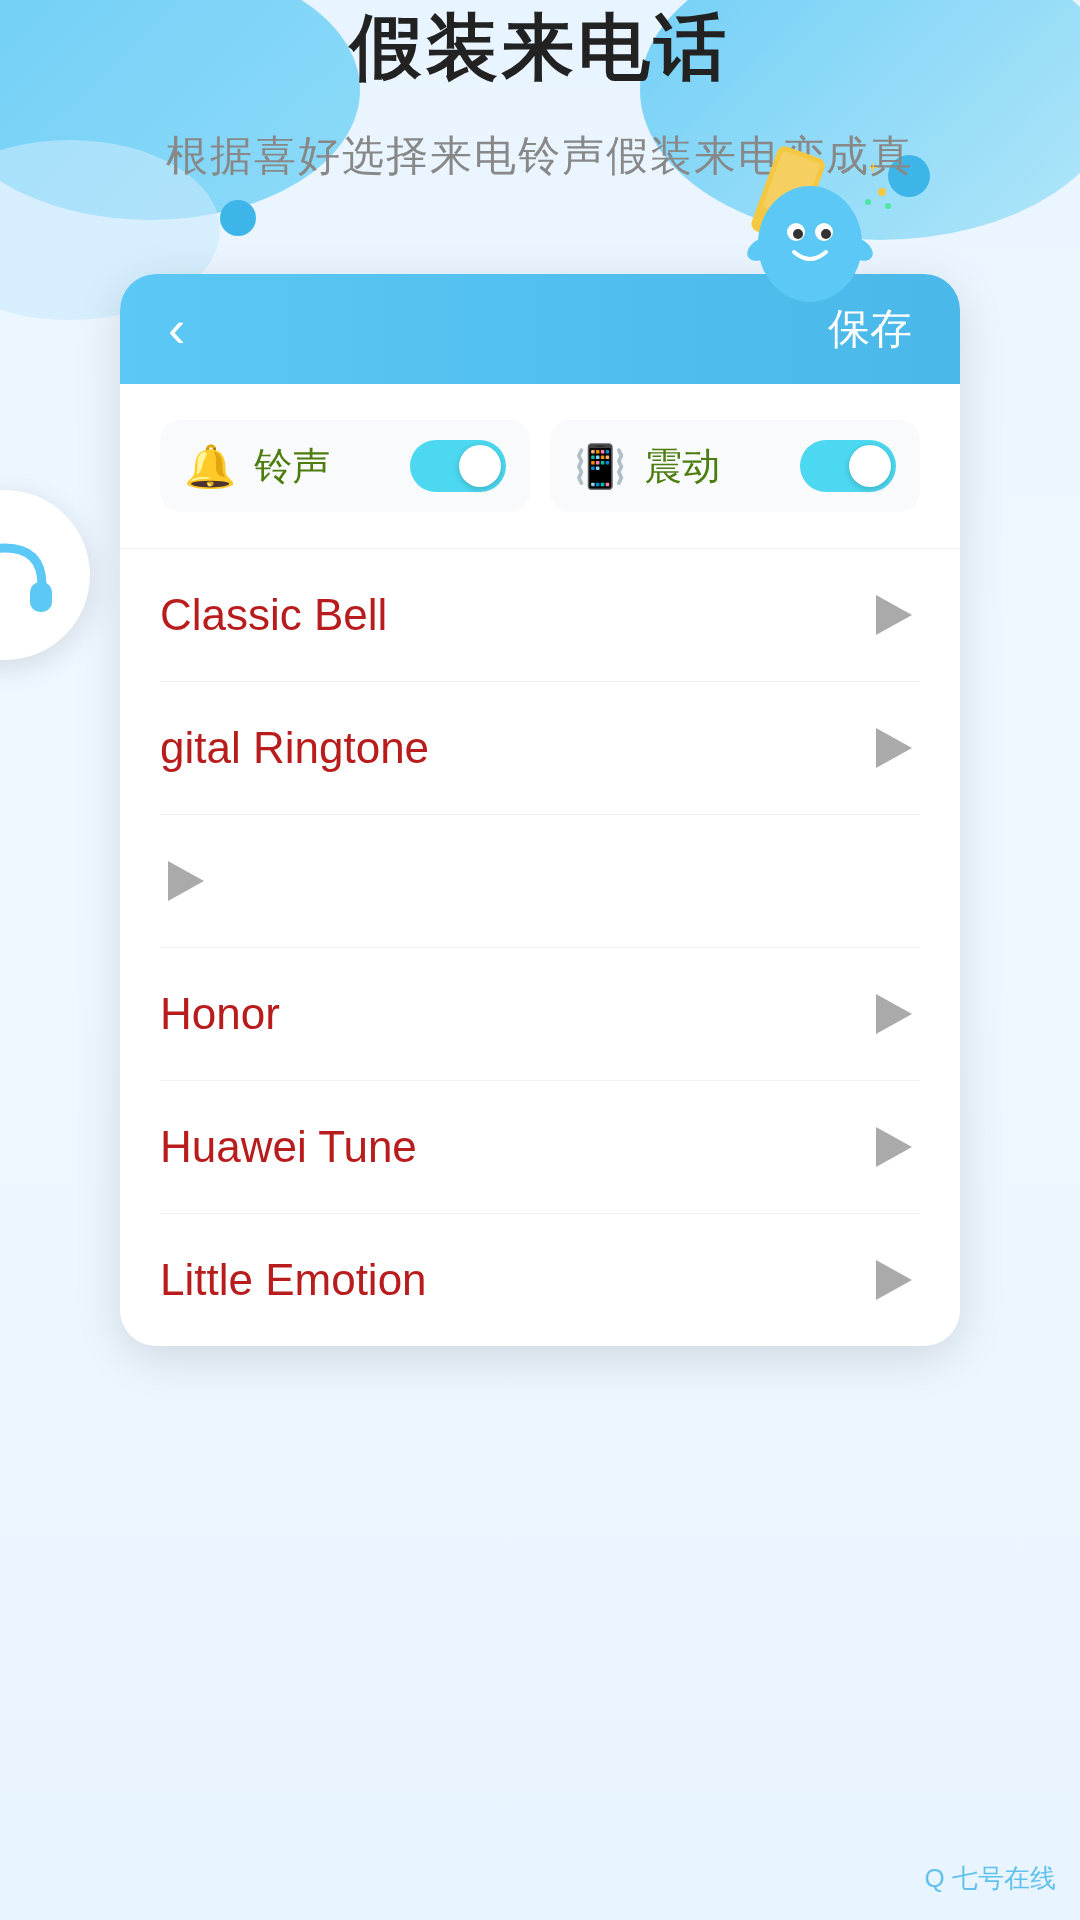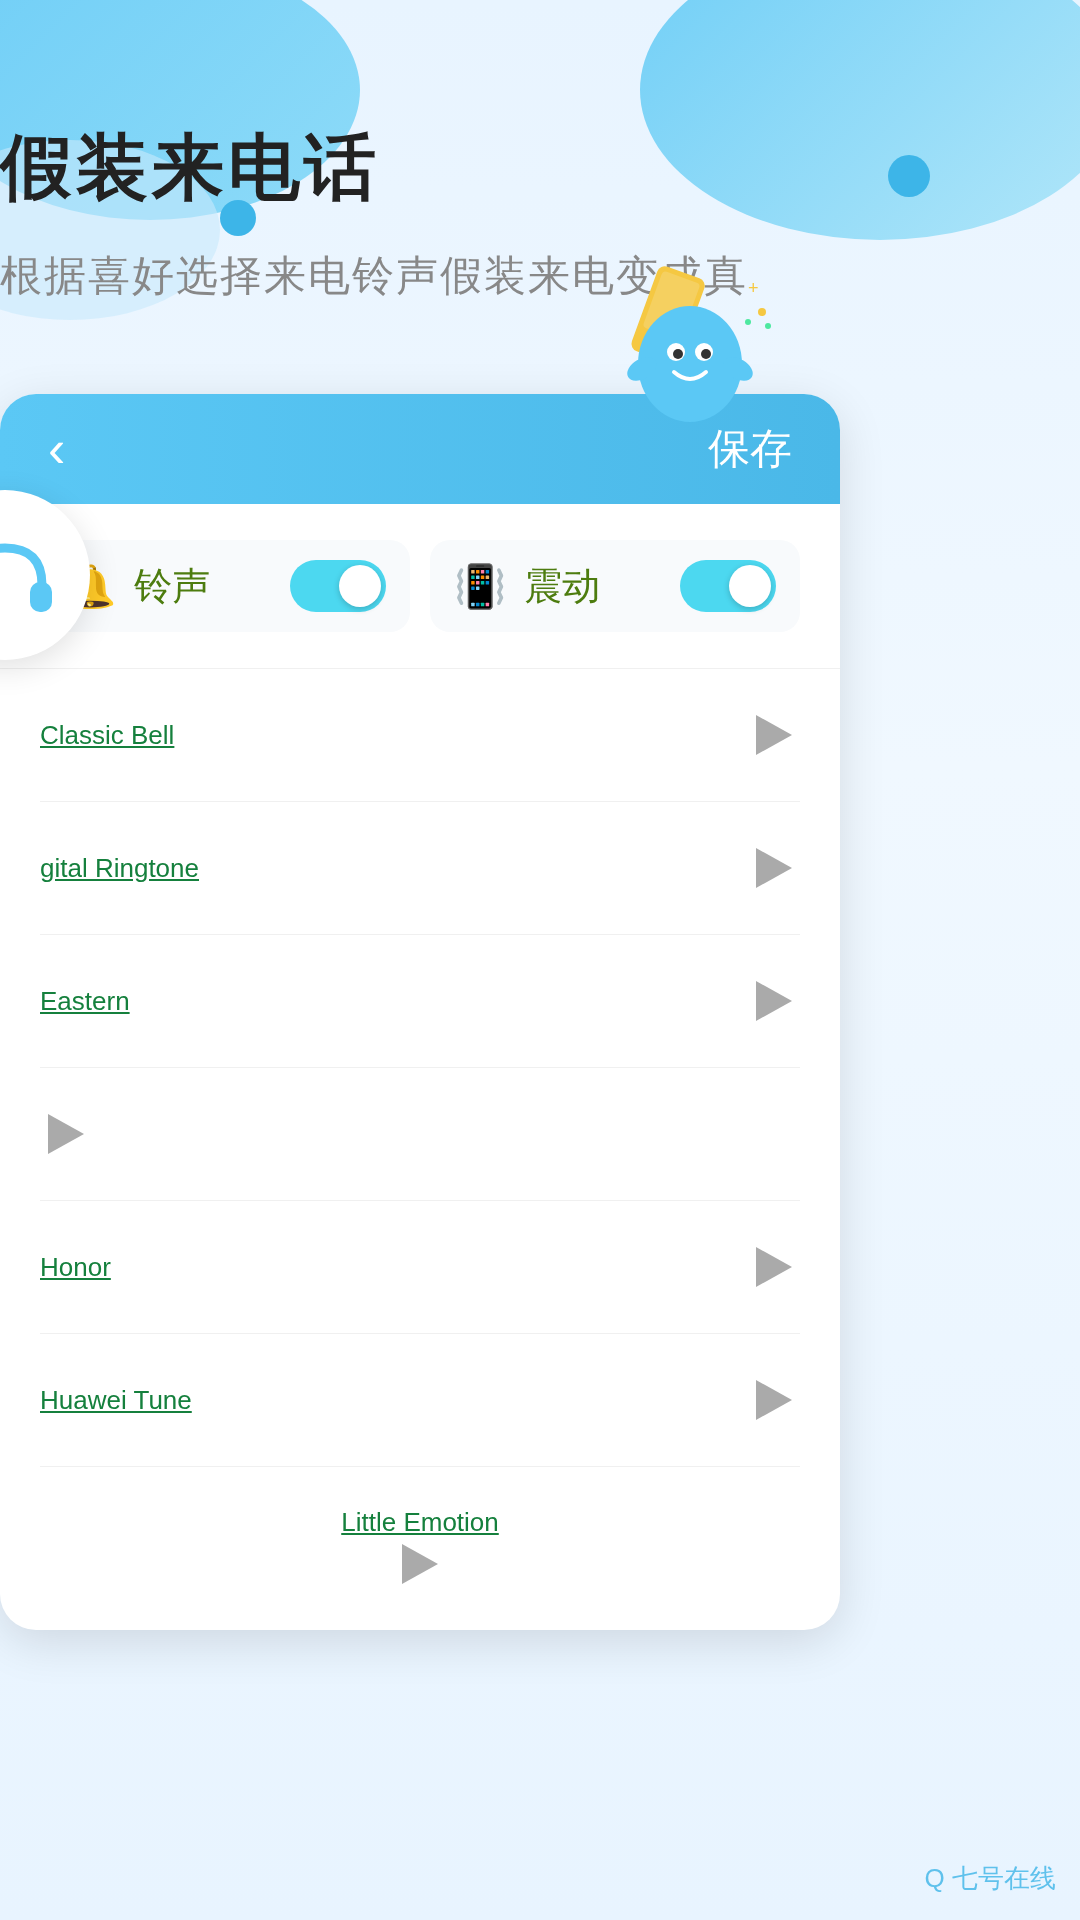--- a/index.html
+++ b/index.html
@@ -65,22 +65,21 @@
       background: #3db5e8;
       border-radius: 50%;
     }
 
     
     .page-content {
       position: relative;
       z-index: 1;
       display: flex;
       flex-direction: column;
-      align-items: flex-start;
-      padding-top: 120px;
+      align-items: center;
     }
 
     .page-title {
       font-size: 72px;
       font-weight: 800;
       color: #222;
       letter-spacing: 4px;
       margin-bottom: 32px;
     }
 
@@ -204,28 +203,26 @@
       display: flex;
       align-items: center;
       justify-content: space-between;
       padding: 40px 0;
       border-bottom: 1px solid #f0f0f0;
       cursor: pointer;
     }
 
     .ringtone-item:last-child {
       border-bottom: none;
-      flex-direction: column;
     }
 
     .ringtone-name {
-      font-size: 26px;
-      color: #15803d;
+      font-size: 44px;
+      color: #b91c1c;
       font-weight: 400;
-      text-decoration: underline;
     }
 
     .play-btn {
       width: 52px;
       height: 52px;
       display: flex;
       align-items: center;
       justify-content: center;
     }
 
@@ -336,26 +333,20 @@
             <div class="play-triangle"></div>
           </div>
         </div>
         <div class="ringtone-item">
           <span class="ringtone-name">gital Ringtone</span>
           <div class="play-btn">
             <div class="play-triangle"></div>
           </div>
         </div>
         <div class="ringtone-item">
-          <span class="ringtone-name">Eastern</span>
-          <div class="play-btn">
-            <div class="play-triangle"></div>
-          </div>
-        </div>
-        <div class="ringtone-item">
           <div class="play-btn">
             <div class="play-triangle"></div>
           </div>
         </div>
         <div class="ringtone-item">
           <span class="ringtone-name">Honor</span>
           <div class="play-btn">
             <div class="play-triangle"></div>
           </div>
         </div>

